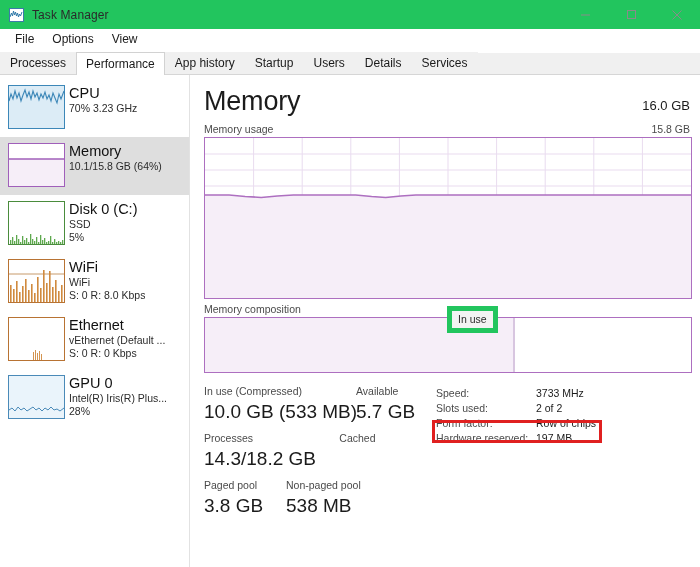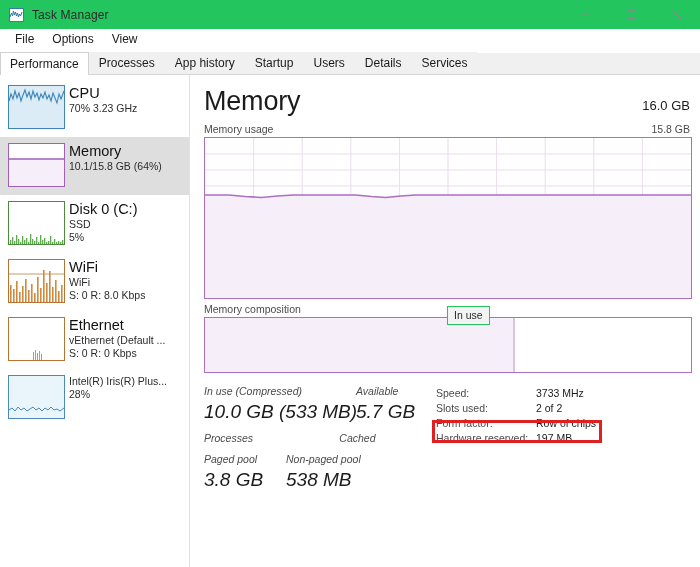--- a/index.html
+++ b/index.html
@@ -86,37 +86,37 @@
     position:relative; background:#ffffff; overflow:hidden;
   }
   .graph svg{ display:block; }
 
   .axis-row{ display:flex; justify-content:space-between; margin-top:1px; }
   .axis-l{ font-size:10.5px; color:#4a4a4a; }
   .axis-r{ font-size:10.5px; color:#4a4a4a; padding-right:2px; }
 
   .inuse-tip{
     position:absolute; left:447px; top:306px;
-    background:#f3f3f3; border:1px solid #22c55e;
+    background:#f3f3f3; border:5px solid #22c55e;
     font-size:10.5px; color:#2a2a2a; padding:1px 6px 2px 6px;
     line-height:14px;
   }
 
   .comp-label{ font-size:10.5px; color:#4a4a4a; margin-top:4px; }
   .compbar{
     height:56px; margin-top:2px; border:1px solid #ad6fc0;
     display:flex; background:#ffffff; overflow:hidden;
   }
   .comp-inuse{ background:#f6eef8; height:100%; }
   .comp-div{ width:2px; background:#d8c6e0; height:100%; }
   .comp-free{ background:#ffffff; height:100%; flex:1; }
 
   
   .stats{ display:flex; margin-top:11px; }
-  .stats-left{ width:232px;font-style:italic; }
+  .stats-left{ width:232px; }
   .stat-row{ display:flex; }
   .stat-block{ }
   .stat-lbl{ font-size:10.5px; color:#4a4a4a; line-height:15px; white-space:nowrap; }
   .stat-val{ font-size:19px; color:#1b1b1b; line-height:26px; white-space:nowrap; font-weight:400;}
   .sb-inuse{ width:152px; }
   .sb-avail{ width:84px; }
   .sb-commit{ width:140px; }
   .sb-cached{ width:100px; }
   .sb-paged{ width:82px; }
   .sb-nonpaged{ width:120px; }
@@ -163,22 +163,22 @@
   </div>
 </div>
 
 <div class="menubar">
   <div class="menuitem">File</div>
   <div class="menuitem">Options</div>
   <div class="menuitem">View</div>
 </div>
 
 <div class="tabstrip">
+  <div class="tab">Processes</div>
   <div class="tab active">Performance</div>
-  <div class="tab">Processes</div>
   <div class="tab">App history</div>
   <div class="tab">Startup</div>
   <div class="tab">Users</div>
   <div class="tab">Details</div>
   <div class="tab">Services</div>
 </div>
 
 <div class="content">
 
   <div class="sidebar">
@@ -307,20 +307,21 @@
     </div>
 
     <div class="side-item">
       <div class="thumb">
         <svg viewBox="0 0 57 44" preserveAspectRatio="none">
           <rect x="0.5" y="0.5" width="56" height="43" fill="#eaf4fb" stroke="#4a8ab8"></rect>
           <polyline points="1,35 4,33 7,36 10,32 13,35 16,33 19,36 22,34 25,32 28,35 31,33 34,36 37,33 40,35 43,32 46,35 49,34 52,36 56,33" fill="none" stroke="#4a8ab8" stroke-width="1"></polyline>
         </svg>
       </div>
       <div class="side-txt">
+        <div class="side-title">GPU 0</div>
         <div class="side-sub">Intel(R) Iris(R) Plus...</div>
         <div class="side-sub">28%</div>
       </div>
     </div>
   </div>
 
   <div class="main">
 
     <div class="head-row">
       <div class="h-title">Memory</div>
@@ -379,20 +380,21 @@
           </div>
           <div class="stat-block sb-avail">
             <div class="stat-lbl">Available</div>
             <div class="stat-val">5.7 GB</div>
           </div>
         </div>
 
         <div class="stat-row rowgap">
           <div class="stat-block sb-commit">
             <div class="stat-lbl">Processes</div>
+            <div class="stat-val">14.3/18.2 GB</div>
           </div>
           <div class="stat-block sb-cached">
             <div class="stat-lbl">Cached</div>
           </div>
         </div>
 
         <div class="stat-row rowgap">
           <div class="stat-block sb-paged">
             <div class="stat-lbl">Paged pool</div>
             <div class="stat-val">3.8 GB</div>

